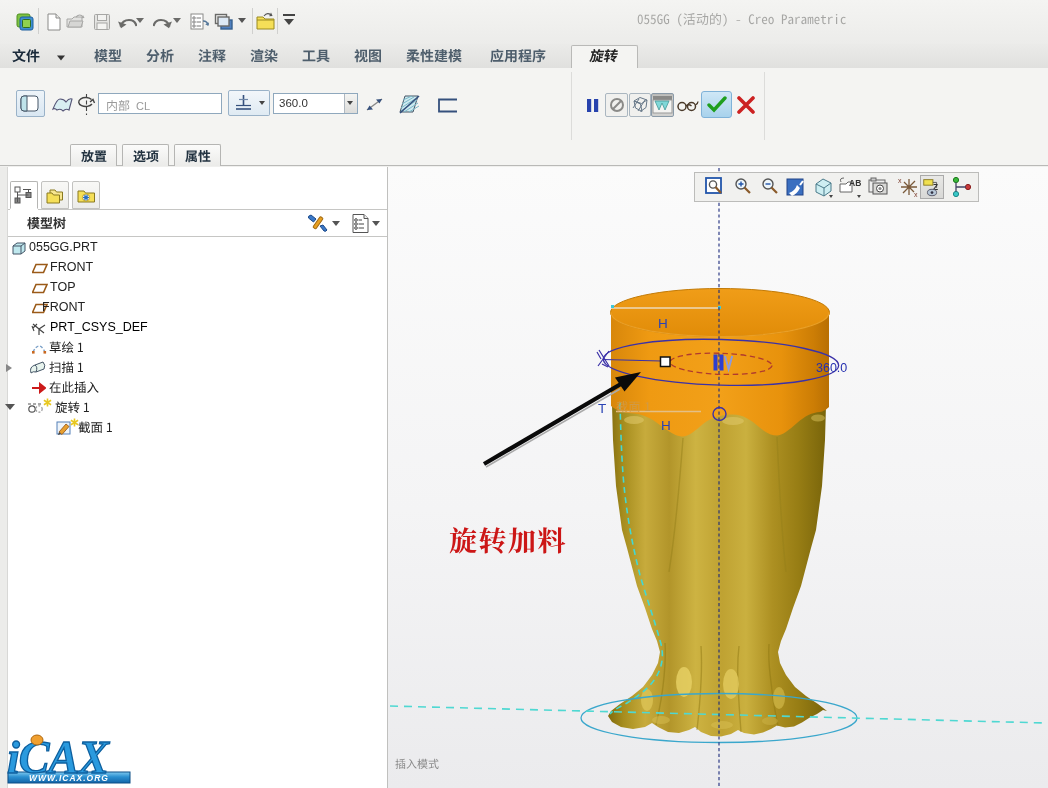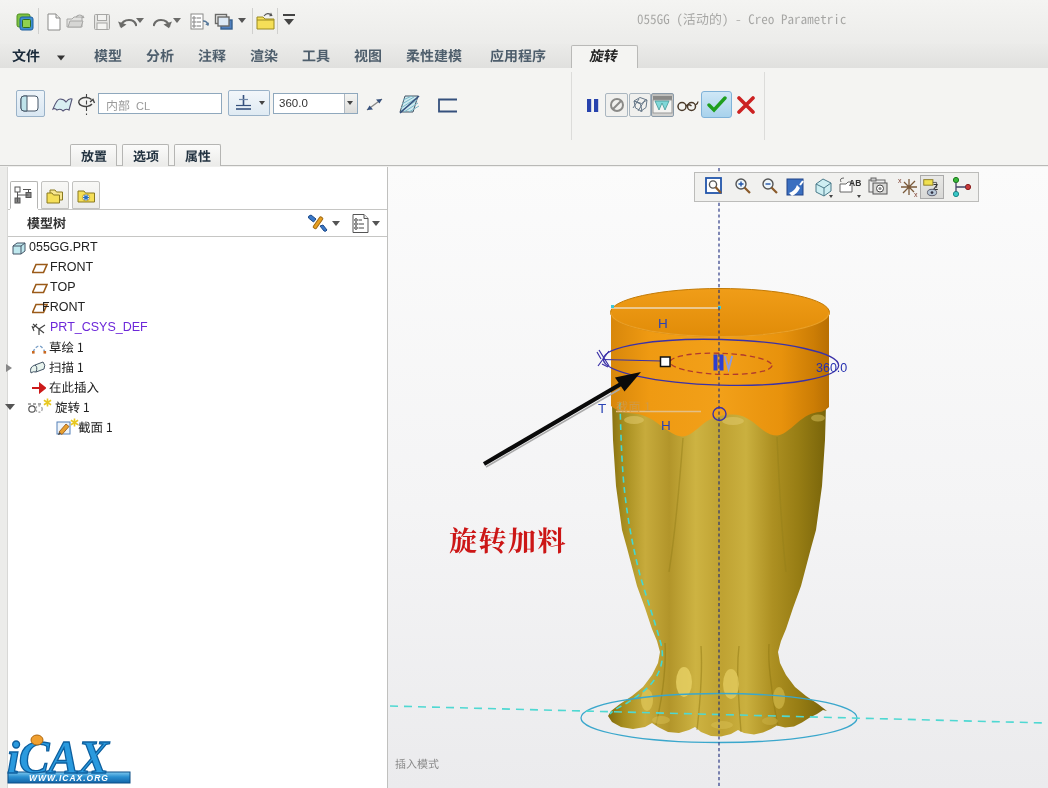--- a/index.html
+++ b/index.html
@@ -265,21 +265,21 @@
 <path d="M4 1.5 h11 l-3.5 8 h-11 z" fill="none" stroke="#9a5a18" stroke-width="1.6"></path>
 </svg>
   </div>
 <div class="abs" style="left:42px;top:300.25px;font-size:12.5px;color:#222;font-weight:normal;white-space:nowrap;">FRONT</div>
 <div class="icon-btn" style="left:30px;top:321px;width:17px;height:15px">
     <svg width="16" height="14" viewBox="0 0 16 14">
 <path d="M8 7 L2 2 M8 7 L14 3 M8 7 L8 13 M8 7 L13 11" stroke="#444" stroke-width="1.2"></path>
 <path d="M2 6 l4 -4 M1 4 l2 5" stroke="#444" stroke-width="1.1"></path>
 </svg>
   </div>
-<div class="abs" style="left:50px;top:320.25px;font-size:12.5px;color:#6d28d9;font-weight:normal;white-space:nowrap;">PRT_CSYS_DEF</div>
+<div class="abs" style="left:50px;top:320.25px;font-size:12.5px;color:#000000;font-weight:normal;white-space:nowrap;">PRT_CSYS_DEF</div>
 <div class="icon-btn" style="left:30px;top:341px;width:17px;height:14px">
     <svg width="16" height="13" viewBox="0 0 16 13">
 <path d="M2 10 q6 -12 12 0" fill="none" stroke="#7aa0c8" stroke-width="1.4" stroke-dasharray="3 2"></path>
 <rect x="1" y="9" width="2.6" height="2.6" fill="#c86820"></rect>
       <rect x="12.5" y="9" width="2.6" height="2.6" fill="#c86820"></rect>
 </svg>
   </div>
 <div class="abs" style="left:6px;top:364px;width:0;height:0;border:4.5px solid transparent;border-left:6px solid #888"></div>
 <div class="icon-btn" style="left:28px;top:360px;width:18px;height:16px">
     <svg width="17" height="15" viewBox="0 0 17 15">

